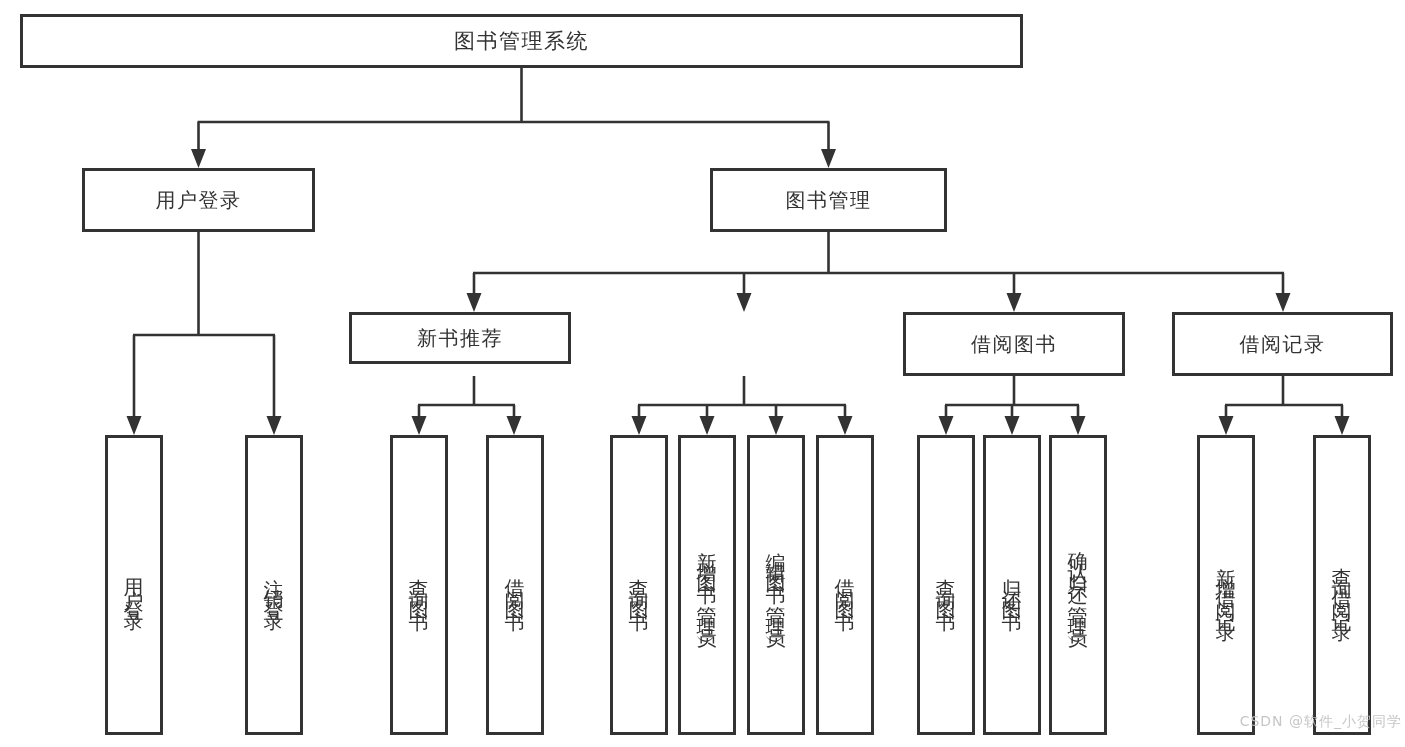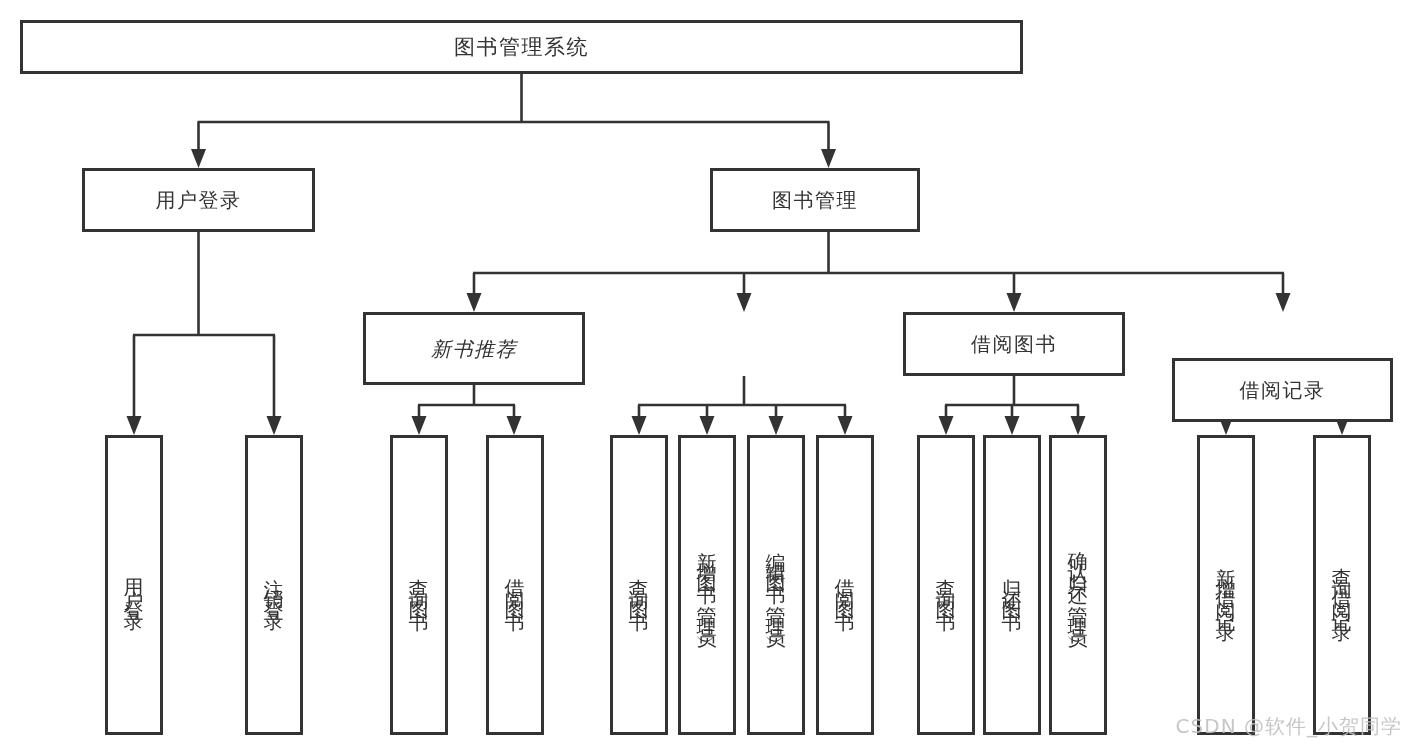--- a/index.html
+++ b/index.html
@@ -9,37 +9,37 @@
   .wires path.w { stroke:#333333; stroke-width:2.6; fill:none; }
   .wires path.a { fill:#333333; stroke:none; }
 
   .box { position:absolute; box-sizing:border-box; border:3px solid #333333;
          background:#ffffff; color:#333333; display:flex;
          align-items:center; justify-content:center; }
   .h { font-size:20px; letter-spacing:1.5px; line-height:1; }
   .v { writing-mode:vertical-rl; text-orientation:mixed; font-size:20px;
        letter-spacing:11px; line-height:1; }
 
-  .n-root { left:20px;  top:20px;  width:1003px; height:54px; font-size:21px; }
+  .n-root { left:20px;  top:14px;  width:1003px; height:54px; font-size:21px; }
   .n-l2a  { left:82px;  top:168px; width:233px;  height:64px; }
-  .n-l2b  { left:710px; top:168px; width:210px;  height:64px; }
-  .n-l3a  { left:363px; top:312px; width:222px;  height:73px;font-style:italic; }
+  .n-l2b  { left:710px; top:168px; width:237px;  height:64px; }
+  .n-l3a  { left:349px; top:312px; width:222px;  height:52px; }
   .n-l3b  { left:633px; top:312px; width:222px;  height:64px; }
   .n-l3c  { left:903px; top:312px; width:222px;  height:64px; }
-  .n-l3d  { left:1172px;top:312px; width:221px;  height:64px;margin-top:46px; }
+  .n-l3d  { left:1172px;top:312px; width:221px;  height:64px; }
 
   .leaf   { top:435px; width:58px; height:300px; }
   .lf1 { left:105px; }  .lf2 { left:245px; }
   .lf3 { left:390px; }  .lf4 { left:486px; }
   .lf5 { left:610px; }  .lf6 { left:678px; }
   .lf7 { left:747px; }  .lf8 { left:816px; }
   .lf9 { left:917px; }  .lf10 { left:983px; } .lf11 { left:1049px; }
   .lf12 { left:1197px; } .lf13 { left:1313px; }
 
-  .watermark { position:absolute; right:3px; top:713px; font-size:20px;
+  .watermark { position:absolute; right:3px; top:713px; font-size:14px;
                color:#c2c2c2; letter-spacing:1px; opacity:0.92; z-index:5; }
 </style>
 </head>
 <body>
 
 <div class="canvas">
 
   <svg class="wires" viewBox="0 0 1405 747" aria-hidden="true">
     <path class="w" d="M521.5 68 V122 M197.5 122 H829.5 M198.5 122 V152 M828.5 122 V152"></path>
     <path class="w" d="M198.5 232 V336 M133 335 H275 M134 335 V419 M274 335 V419"></path>

